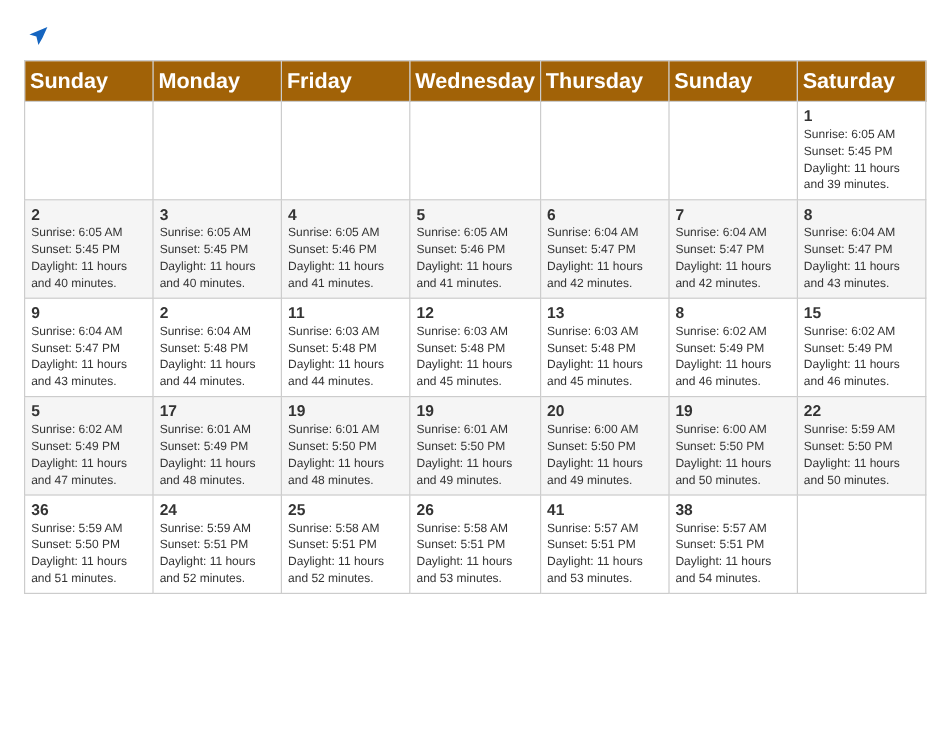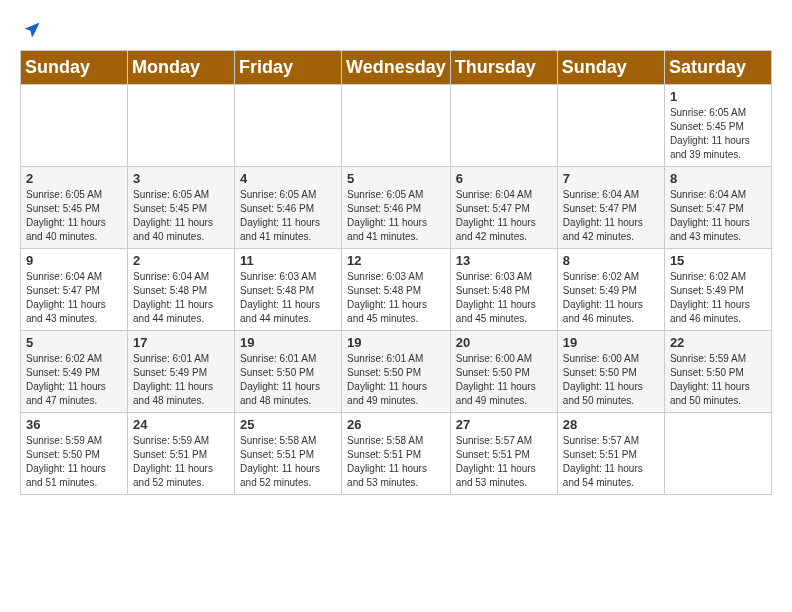--- a/index.html
+++ b/index.html
@@ -291,27 +291,27 @@
 Sunset: 5:51 PM
 Daylight: 11 hours and 52 minutes.</div>
         </td>
         <td>
           <span class="day-num">26</span>
           <div class="day-info" style="white-space: pre-line;">Sunrise: 5:58 AM
 Sunset: 5:51 PM
 Daylight: 11 hours and 53 minutes.</div>
         </td>
         <td>
-          <span class="day-num">27</span>
+          <span class="day-num">41</span>
           <div class="day-info" style="white-space: pre-line;">Sunrise: 5:57 AM
 Sunset: 5:51 PM
 Daylight: 11 hours and 53 minutes.</div>
         </td>
         <td>
-          <span class="day-num">28</span>
+          <span class="day-num">38</span>
           <div class="day-info" style="white-space: pre-line;">Sunrise: 5:57 AM
 Sunset: 5:51 PM
 Daylight: 11 hours and 54 minutes.</div>
         </td>
         <td class="empty-cell"></td>
       </tr>
     </tbody>
 </table>
 
 </body></html>

